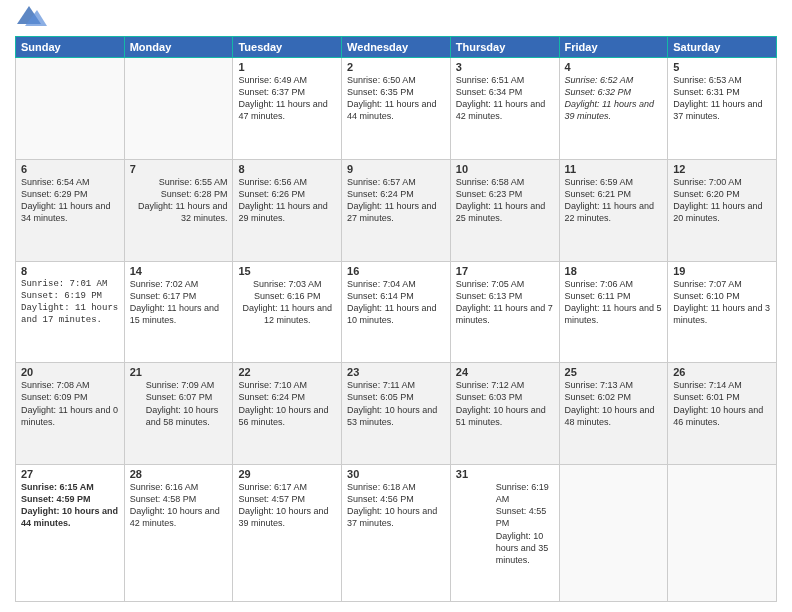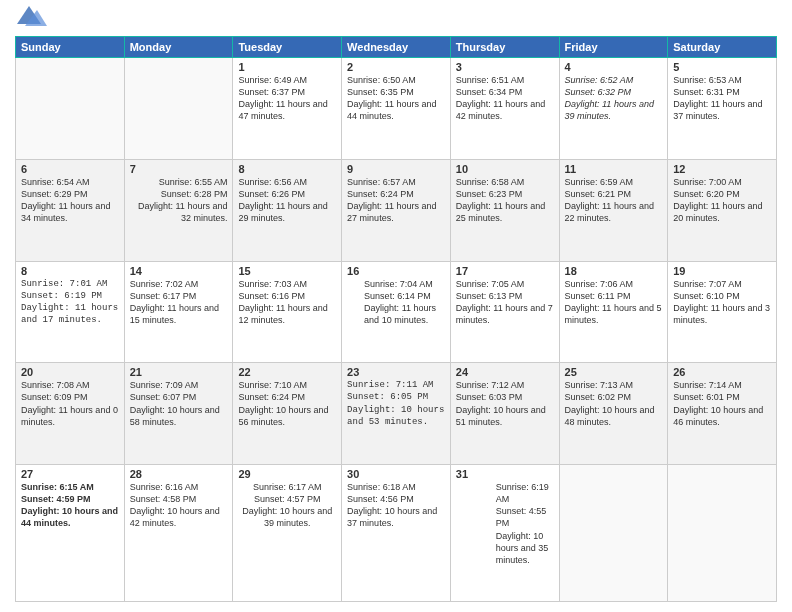--- a/index.html
+++ b/index.html
@@ -211,27 +211,27 @@
 Daylight: 11 hours and 17 minutes.</div>
           </td>
           <td>
             <span class="day-num">14</span>
             <div class="day-info" style="white-space: pre-line;">Sunrise: 7:02 AM
 Sunset: 6:17 PM
 Daylight: 11 hours and 15 minutes.</div>
           </td>
           <td>
             <span class="day-num">15</span>
-            <div class="day-info" style="white-space: pre-line;">Sunrise: 7:03 AM
+            <div class="day-info" style="white-space: pre-line; text-align: center;">Sunrise: 7:03 AM
 Sunset: 6:16 PM
 Daylight: 11 hours and 12 minutes.</div>
           </td>
           <td>
             <span class="day-num">16</span>
-            <div class="day-info" style="white-space: pre-line; margin-left: 17px;">Sunrise: 7:04 AM
+            <div class="day-info" style="white-space: pre-line;">Sunrise: 7:04 AM
 Sunset: 6:14 PM
 Daylight: 11 hours and 10 minutes.</div>
           </td>
           <td>
             <span class="day-num">17</span>
             <div class="day-info" style="white-space: pre-line;">Sunrise: 7:05 AM
 Sunset: 6:13 PM
 Daylight: 11 hours and 7 minutes.</div>
           </td>
           <td>
@@ -249,33 +249,33 @@
         </tr>
         <tr class="row-shaded">
           <td>
             <span class="day-num">20</span>
             <div class="day-info" style="white-space: pre-line;">Sunrise: 7:08 AM
 Sunset: 6:09 PM
 Daylight: 11 hours and 0 minutes.</div>
           </td>
           <td>
             <span class="day-num">21</span>
-            <div class="day-info" style="white-space: pre-line;">Sunrise: 7:09 AM
+            <div class="day-info" style="white-space: pre-line; margin-left: 16px;">Sunrise: 7:09 AM
 Sunset: 6:07 PM
 Daylight: 10 hours and 58 minutes.</div>
           </td>
           <td>
             <span class="day-num">22</span>
             <div class="day-info" style="white-space: pre-line;">Sunrise: 7:10 AM
 Sunset: 6:24 PM
 Daylight: 10 hours and 56 minutes.</div>
           </td>
           <td>
             <span class="day-num">23</span>
-            <div class="day-info" style="white-space: pre-line; font-family: Liberation Mono, monospace;">Sunrise: 7:11 AM
+            <div class="day-info" style="white-space: pre-line;">Sunrise: 7:11 AM
 Sunset: 6:05 PM
 Daylight: 10 hours and 53 minutes.</div>
           </td>
           <td>
             <span class="day-num">24</span>
             <div class="day-info" style="white-space: pre-line;">Sunrise: 7:12 AM
 Sunset: 6:03 PM
 Daylight: 10 hours and 51 minutes.</div>
           </td>
           <td>
@@ -299,21 +299,21 @@
 Daylight: 10 hours and 44 minutes.</div>
           </td>
           <td>
             <span class="day-num">28</span>
             <div class="day-info" style="white-space: pre-line;">Sunrise: 6:16 AM
 Sunset: 4:58 PM
 Daylight: 10 hours and 42 minutes.</div>
           </td>
           <td>
             <span class="day-num">29</span>
-            <div class="day-info" style="white-space: pre-line; text-align: center;">Sunrise: 6:17 AM
+            <div class="day-info" style="white-space: pre-line;">Sunrise: 6:17 AM
 Sunset: 4:57 PM
 Daylight: 10 hours and 39 minutes.</div>
           </td>
           <td>
             <span class="day-num">30</span>
             <div class="day-info" style="white-space: pre-line;">Sunrise: 6:18 AM
 Sunset: 4:56 PM
 Daylight: 10 hours and 37 minutes.</div>
           </td>
           <td>

